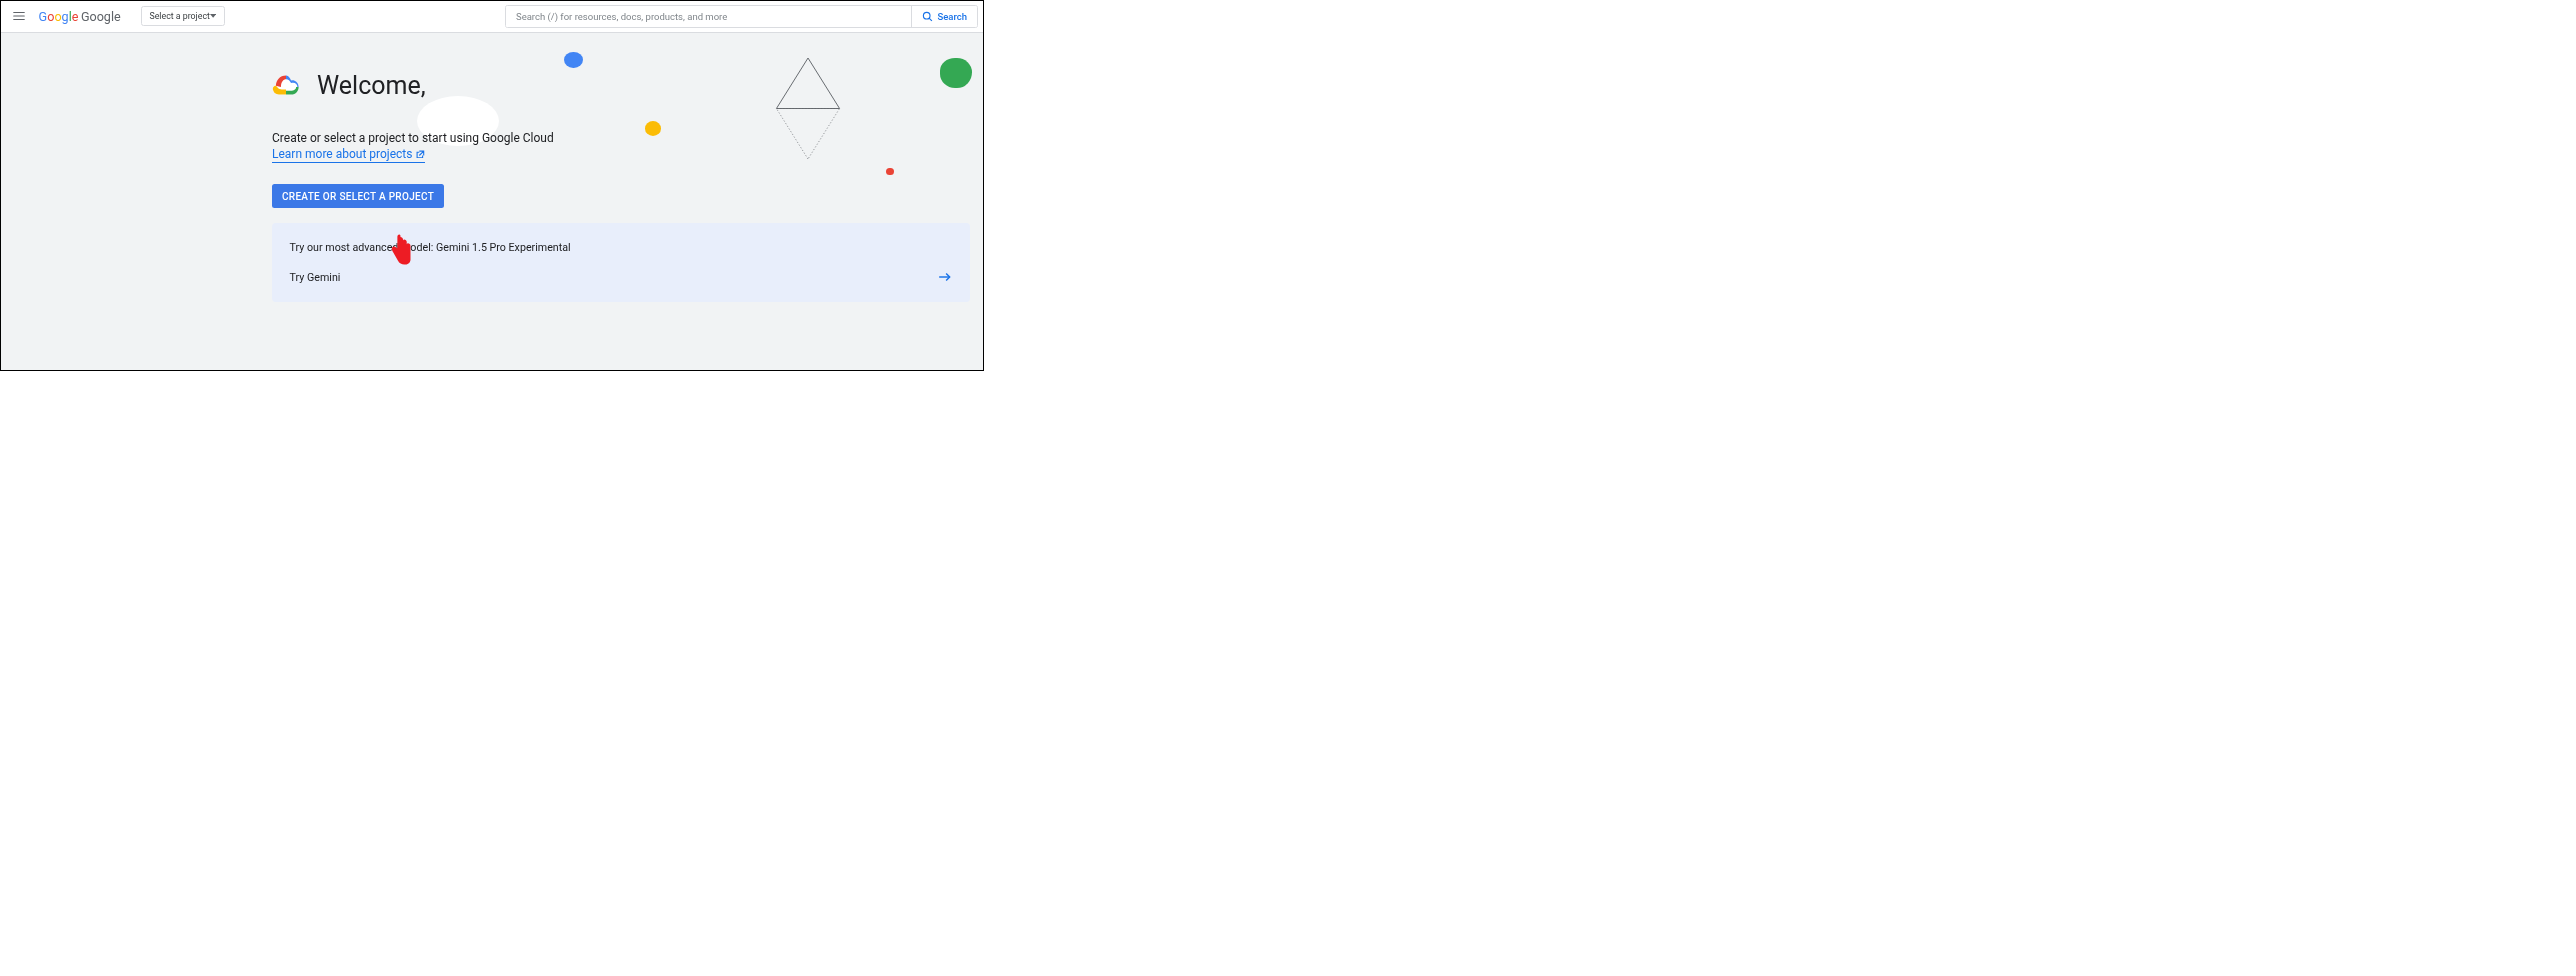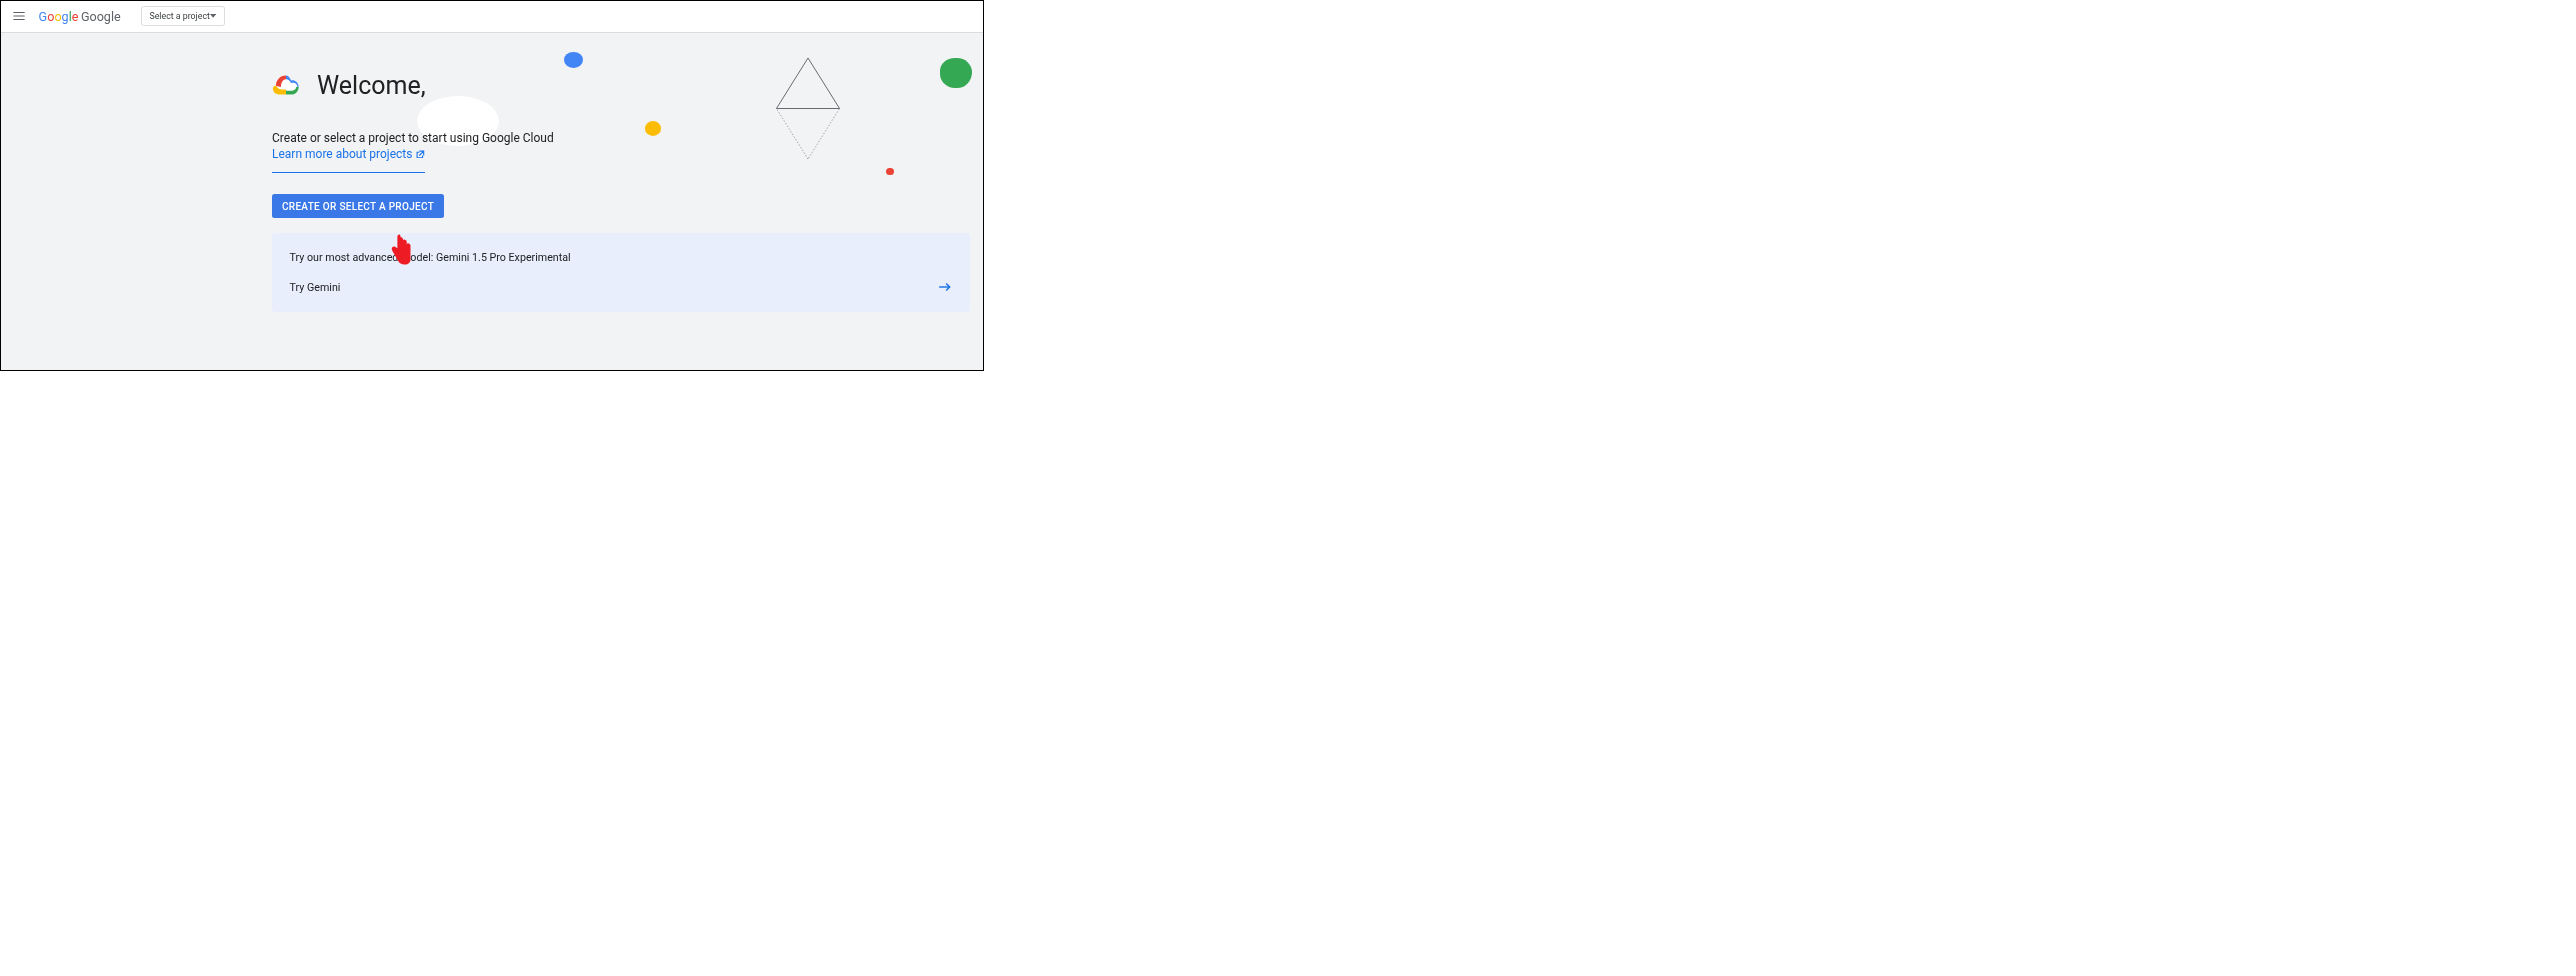--- a/index.html
+++ b/index.html
@@ -121,21 +121,21 @@
       margin-bottom: 2px;
     }
     .learn-link {
       color: #1a73e8;
       font-size: 12px;
       text-decoration: none;
       border-bottom: 0.6px solid #1a73e8;
       display: inline-flex;
       align-items: center;
       gap: 3.8px;
-      padding-bottom: 11px;
+      padding-bottom: 1px;
       cursor: pointer;
     }
     .learn-link svg { width: 8.8px; height: 8.8px; stroke: #1a73e8; fill: none; stroke-width: 2; }
     .create-button {
       margin-top: 21.4px;
       background: #3b78e7;
       color: #fff;
       border: none;
       border-radius: 2.5px;
       padding: 6.3px 10px;
@@ -227,20 +227,30 @@
     <span class="logo-google">
       <span class="g1">G</span><span class="g2">o</span><span class="g3">o</span><span class="g4">g</span><span class="g5">l</span><span class="g6">e</span>
     </span>
     <span class="logo-cloud">Google</span>
   </div>
   <div class="project-selector">
     <span>Select a project</span>
     <svg viewBox="0 0 10 6">
         <path d="M0 0 L5 6 L10 0 Z"></path>
       </svg>
+  </div>
+  <div class="search-container">
+    <input class="search-input" type="text" placeholder="Search (/) for resources, docs, products, and more" style="">
+    <div class="search-button">
+      <svg viewBox="0 0 24 24">
+          <circle cx="10" cy="10" r="7"></circle>
+          <line x1="15" y1="15" x2="21" y2="21"></line>
+        </svg>
+      <span>Search</span>
+    </div>
   </div>
 </div>
 
 <div class="content-area">
 
   <div class="shape blob-blue"></div>
   <div class="shape blob-yellow"></div>
   <div class="shape blob-green"></div>
   <div class="shape dot-red"></div>
   <div class="shape oval-white"></div>

